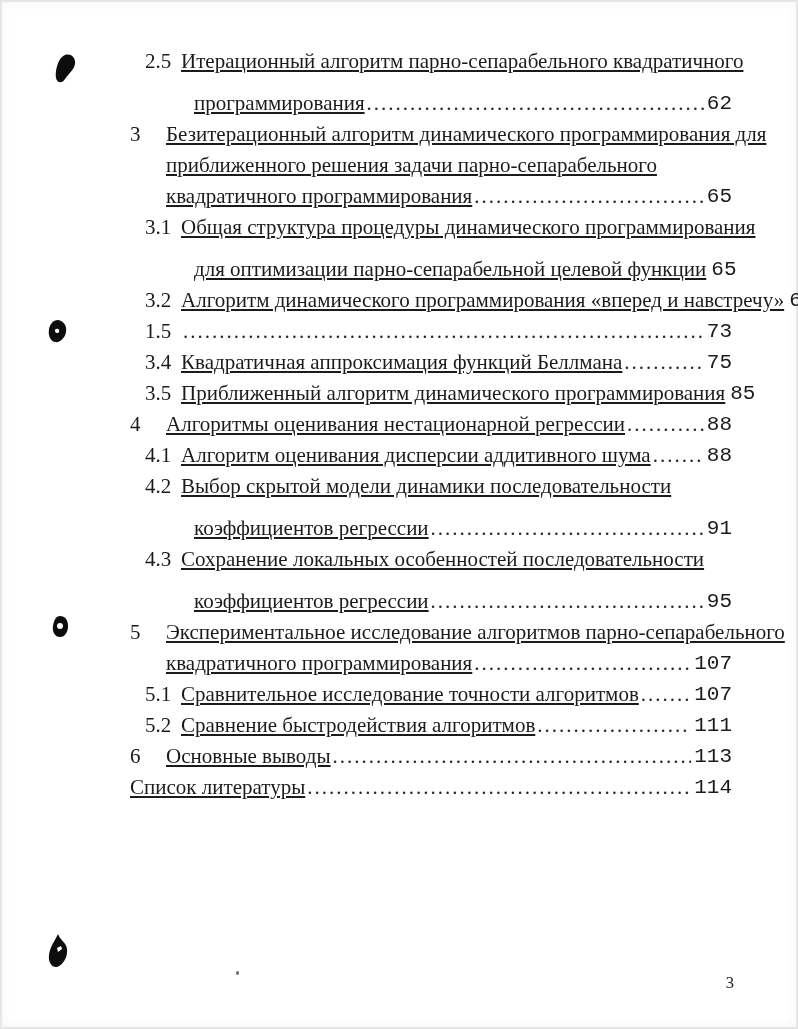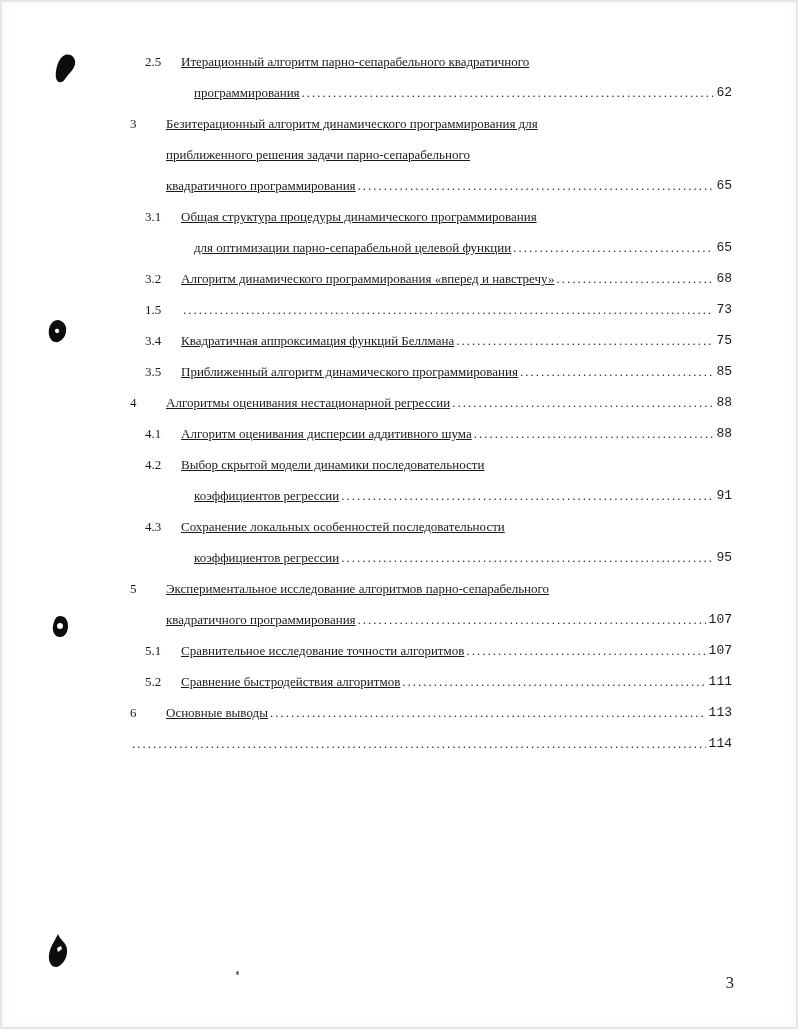--- a/index.html
+++ b/index.html
@@ -13,31 +13,31 @@
   }
   .page {
     position: absolute; inset: 0;
     background: #ffffff;
     box-shadow: inset 0 0 0 2px #e6e6e6, inset 0 0 14px rgba(0,0,0,0.05);
   }
   .toc {
     position: absolute;
     top: 46px; left: 130px;
     width: 602px;
-    font-size: 13px;
+    font-size: 21px;
     line-height: 31px;
     color: #1b1b1b;
   }
   .entry { display: flex; }
   .num { flex: none; width: 36px; }
   .level-section { padding-left: 15px; }
   .text { flex: 1; min-width: 0; }
   .line { white-space: nowrap; }
   .line-last { display: flex; }
-  .level-section .cont { padding-left: 13px; }
+  .level-section .cont { padding-left: 13px; margin-top: 11px; }
   .line-text { flex: none; white-space: nowrap; text-decoration: underline; }
   .dots { flex: 1; overflow: hidden; white-space: nowrap; margin: 0 2px; color: #2a2a2a; }
   .dots::after {
     content: "..................................................................................................................................";
     letter-spacing: 2px;
   }
   .pg { flex: none; padding-left: 1px; font-family: Liberation Mono, monospace; }
   .page-number {
     position: absolute;
     right: 64px; bottom: 36px;
@@ -238,20 +238,21 @@
           <div class="line line-last">
             <span class="line-text">Основные выводы</span>
             <span class="dots"></span>
             <span class="pg">113</span>
           </div>
         </div>
       </div>
       <div class="entry level-plain">
         <div class="text">
           <div class="line line-last">
+            <span class="line-text">Список литературы</span>
             <span class="dots"></span>
             <span class="pg">114</span>
           </div>
         </div>
       </div>
     </div>
 
   <div class="page-number">3</div>
 </div>
 

